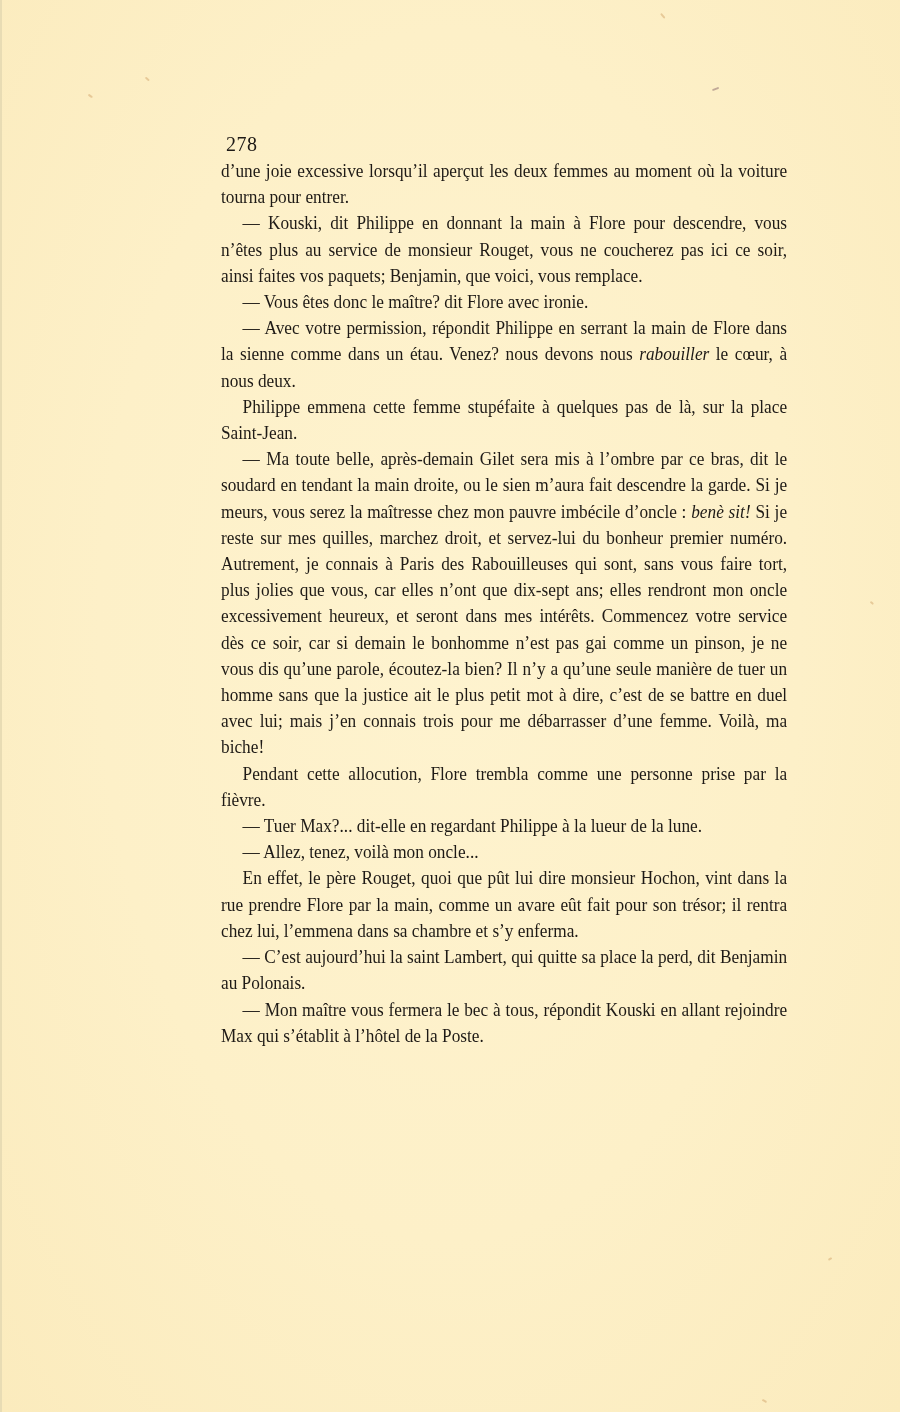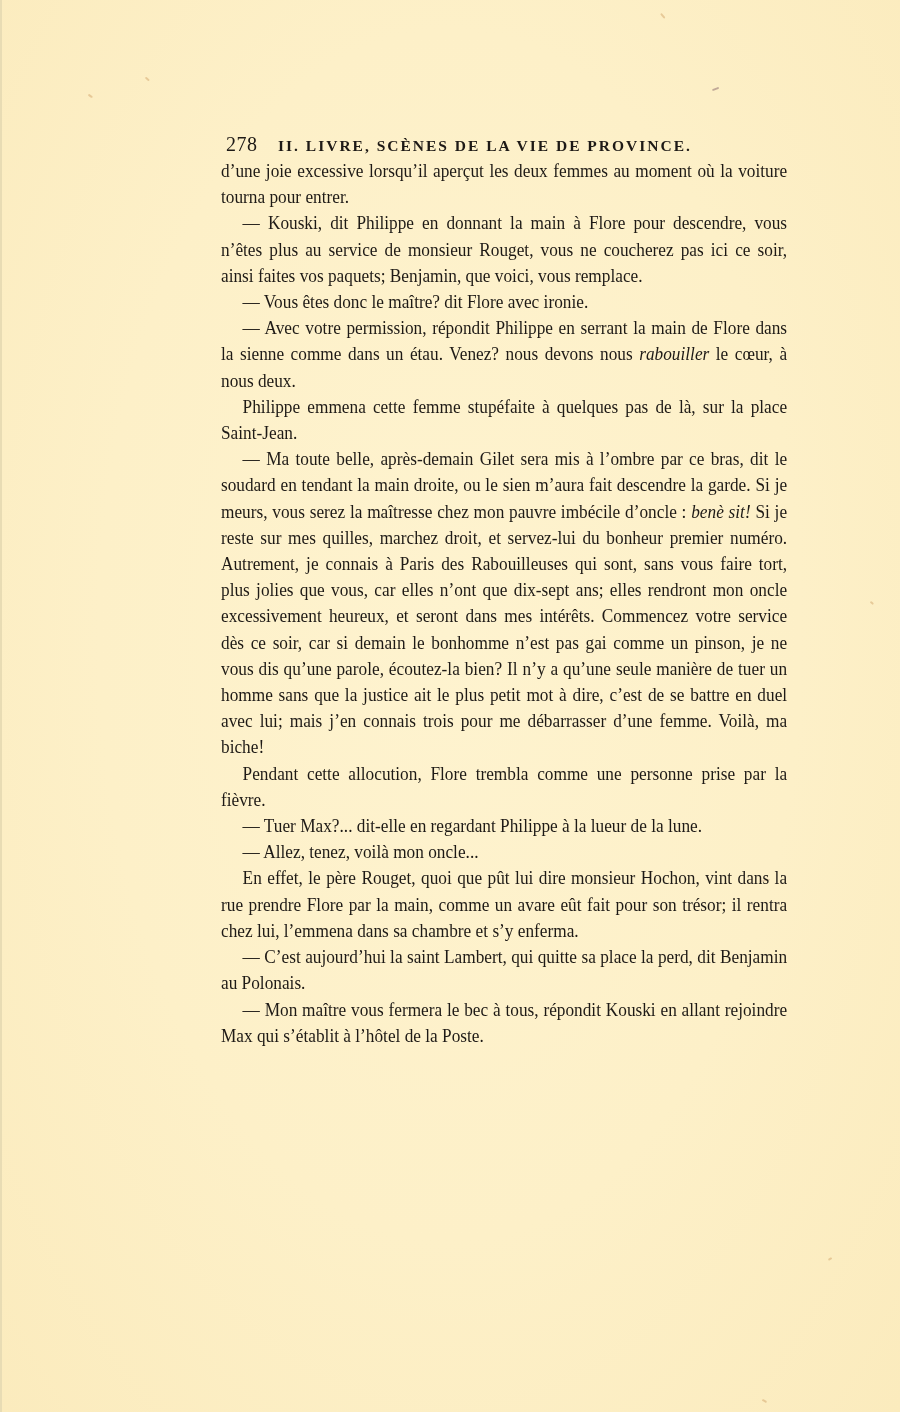--- a/index.html
+++ b/index.html
@@ -88,21 +88,20 @@
   <div class="speck" style="left:660px;top:15px;width:6px;height:1.5px;transform:rotate(50deg);"></div>
   <div class="speck" style="left:145px;top:78px;width:5px;height:1.5px;transform:rotate(40deg);"></div>
   <div class="speck" style="left:828px;top:1258px;width:4px;height:1.5px;transform:rotate(-30deg);"></div>
   <div class="speck" style="left:762px;top:1400px;width:5px;height:1.5px;transform:rotate(30deg);"></div>
   <div class="speck" style="left:870px;top:602px;width:4px;height:1.5px;transform:rotate(40deg);"></div>
   <div class="speck" style="left:760px;top:880px;width:10px;height:1px;transform:rotate(-10deg);background:#c9a68a;"></div>
 
   <div class="text-block">
     <div class="running-head">
       <span class="page-number">278</span>
-      <span class="running-title">II. LIVRE, SCÈNES DE LA VIE DE PROVINCE.</span>
     </div>
 
     <div class="body-text">
       <p class="para noindent"><span>d’une joie excessive lorsqu’il aperçut les deux femmes au moment où la voiture tourna pour entrer.</span></p>
 
       <p class="para indent"><span>— Kouski, dit Philippe en donnant la main à Flore pour descendre, vous n’êtes plus au service de monsieur Rouget, vous ne coucherez pas ici ce soir, ainsi faites vos paquets; Benjamin, que voici, vous remplace.</span></p>
 
       <p class="para indent"><span>— Vous êtes donc le maître? dit Flore avec ironie.</span></p>
 
       <p class="para indent"><span>— Avec votre permission, répondit Philippe en serrant la main de Flore dans la sienne comme dans un étau. Venez? nous devons nous </span><span class="it">rabouiller</span><span> le cœur, à nous deux.</span></p>

